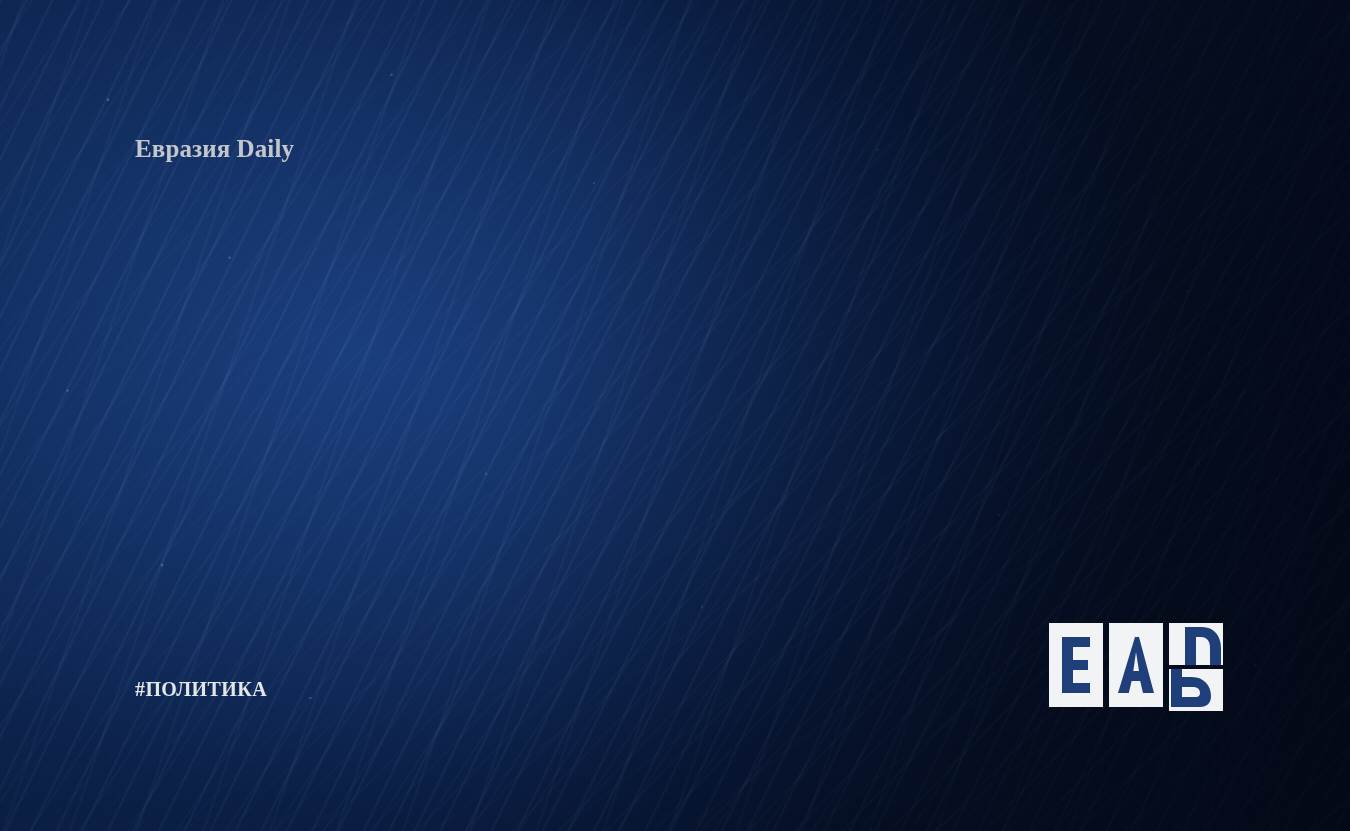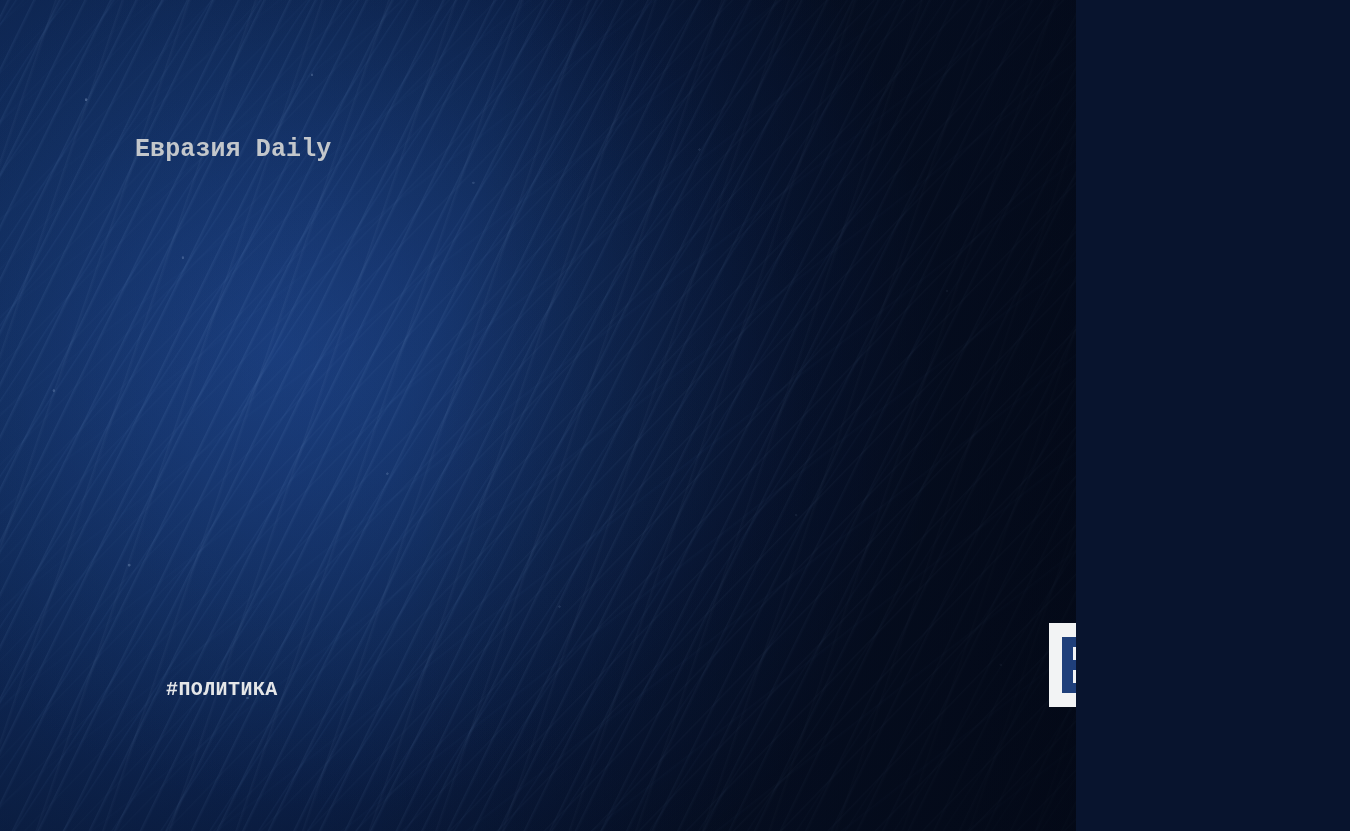--- a/index.html
+++ b/index.html
@@ -4,24 +4,24 @@
 <title>EADaily card</title>
 <style>
   html, body {
     margin: 0;
     padding: 0;
     background: #08142e;
   }
 
   .card {
     position: relative;
-    width: 1076px;
+    width: 1350px;
     height: 831px;
     overflow: hidden;
-    font-family: Liberation Mono, monospace;
+    font-family: Liberation Serif, serif;
     background-color: #7f1d1d;
     isolation: isolate;
   }
 
   
   .bg-base {
     position: absolute;
     inset: 0;
     background:
       radial-gradient(ellipse 62% 78% at 26% 42%,
@@ -178,21 +178,20 @@
 
   .hashtag {
     position: absolute;
     left: 135px;
     top: 678px;
     font-size: 20px;
     font-weight: 700;
     letter-spacing: 0.4px;
     color: #e4e6e8;
     white-space: nowrap;
-    margin-left: 31px;
   }
 
   
   .logo {
     position: absolute;
     left: 1049px;
     top: 623px;
     width: 176px;
     height: 88px;
     display: flex;

